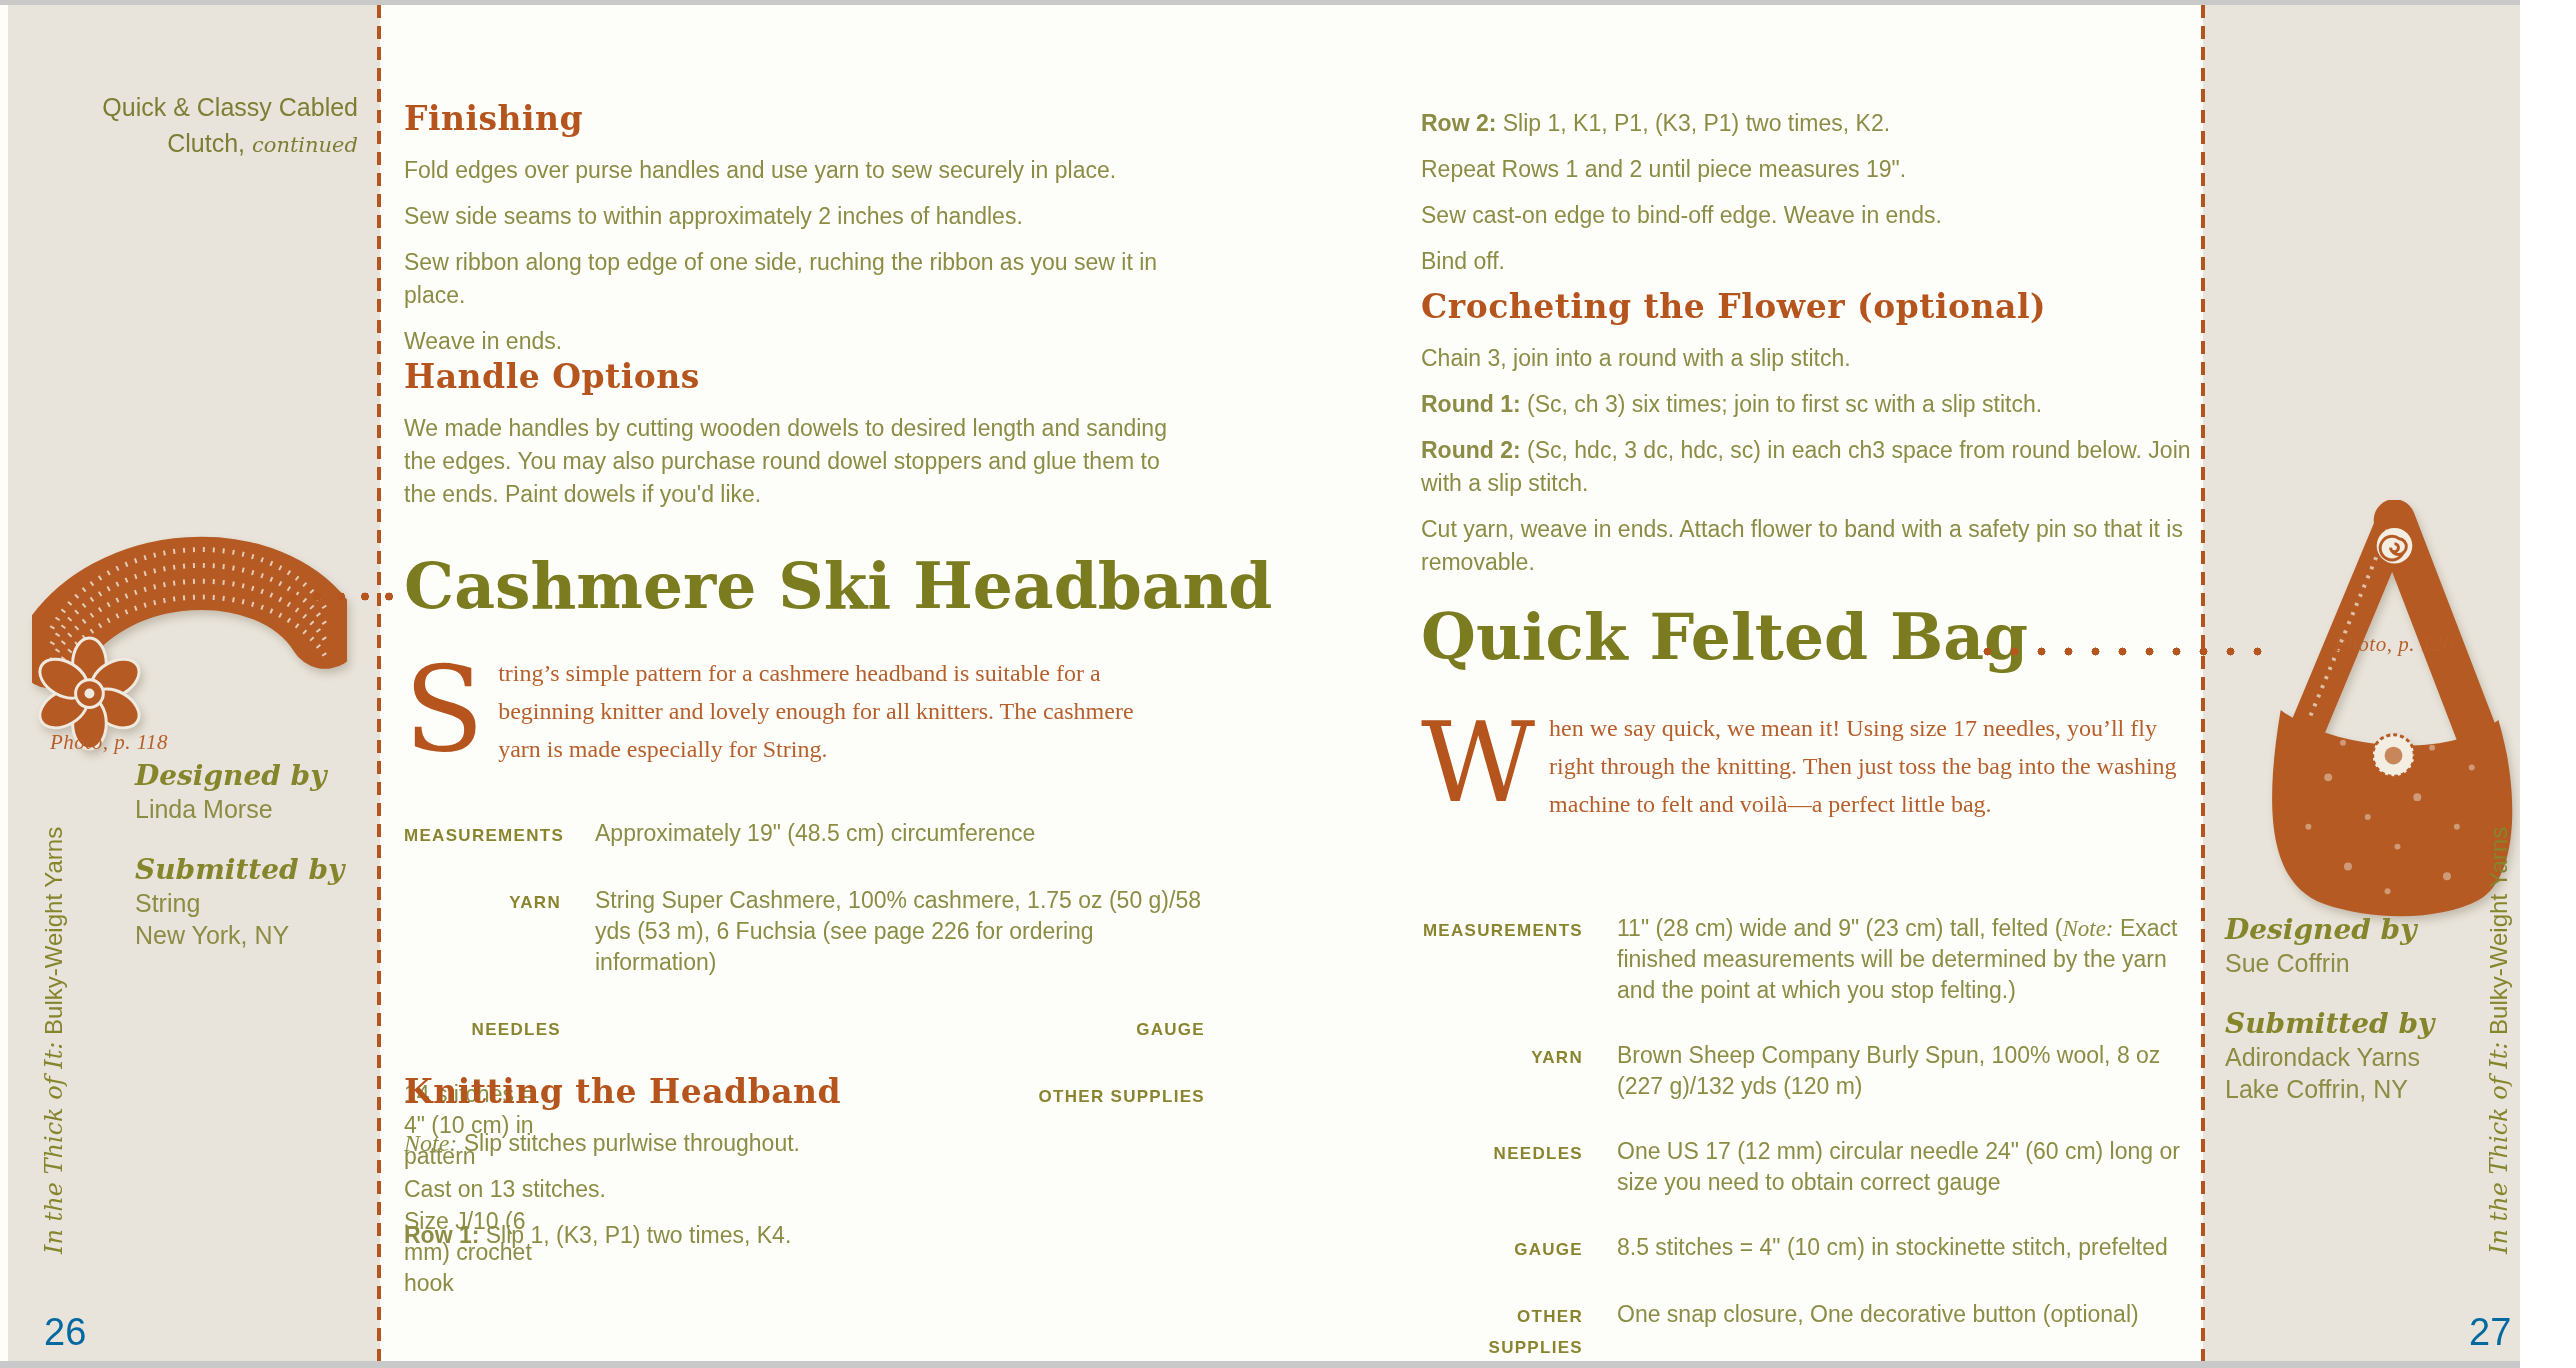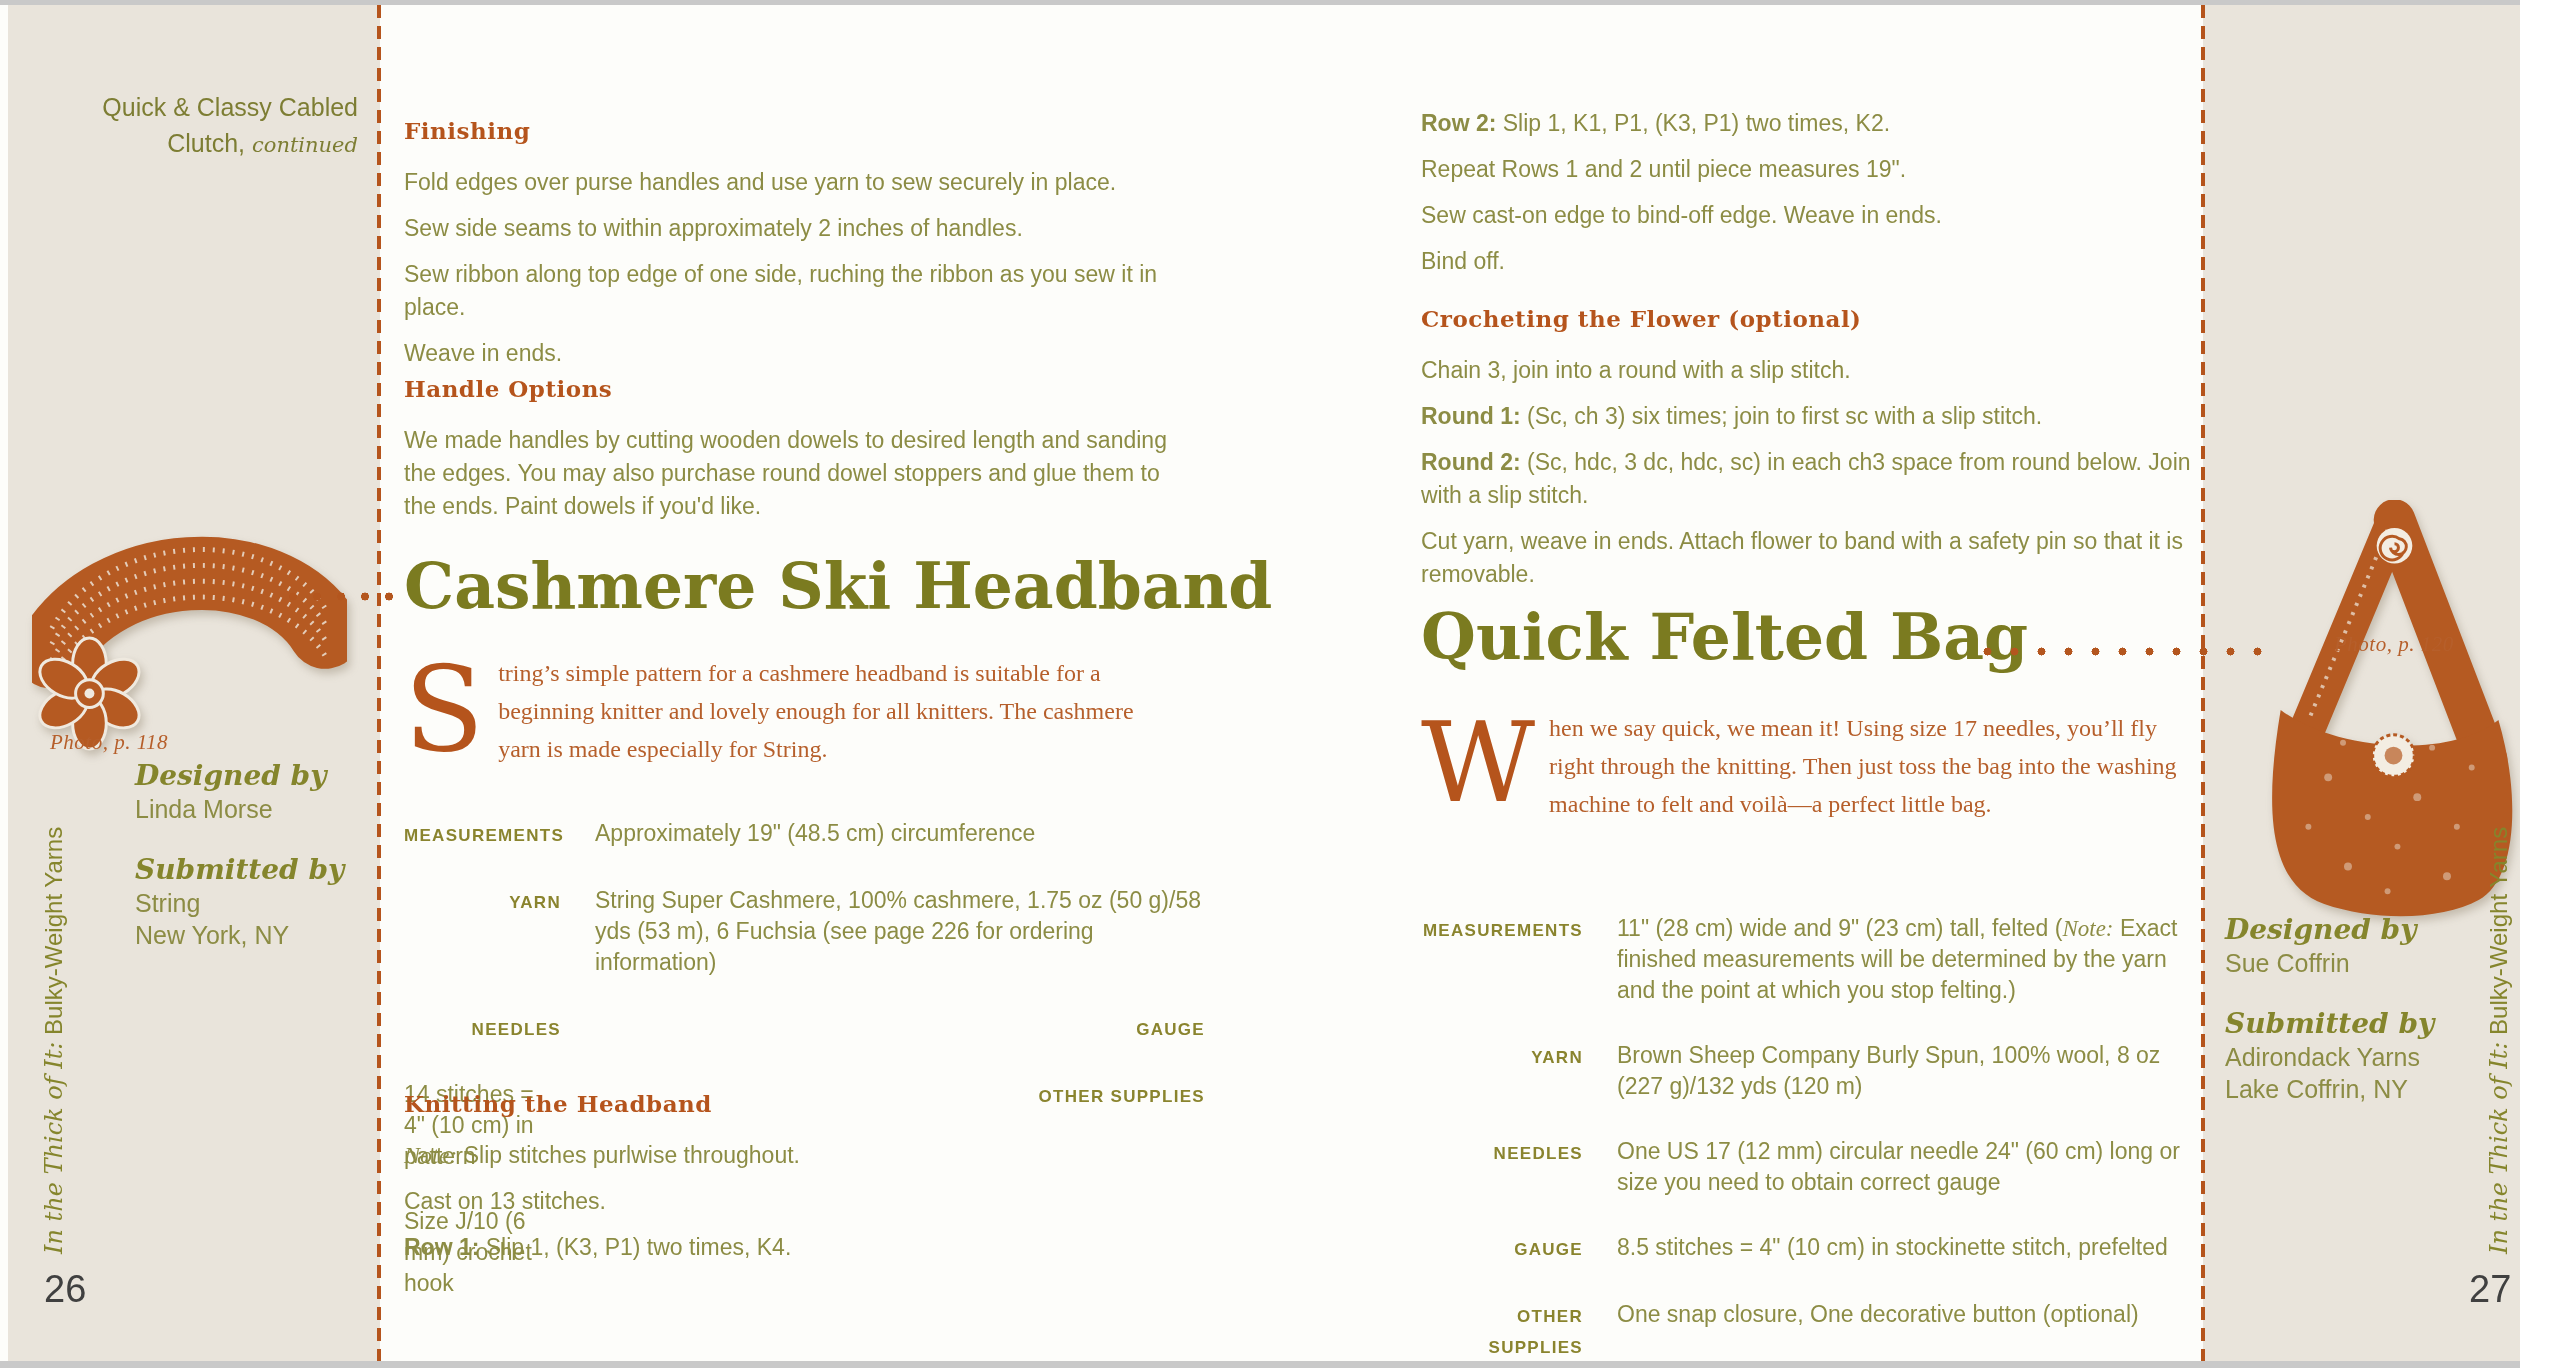--- a/index.html
+++ b/index.html
@@ -24,21 +24,21 @@
     background-image:repeating-linear-gradient(180deg,var(--rust) 0 13px,transparent 13px 21px);}
   .rule.left{left:377px;}
   .rule.right{left:2201px;}
 
   
   .col-block{position:absolute;width:785px;}
   .body-p{font-size:23px;line-height:33px;color:var(--olive);margin:0 0 13px;}
   .body-p .lead{font-weight:bold;}
   .body-p.lead-italic .lead{font-weight:normal;font-style:italic;font-family:"Liberation Serif",serif;font-size:24px;}
   h2.section-h{font-family:"DejaVu Serif",serif;font-weight:bold;color:var(--rust);
-    font-size:23px;line-height:40px;letter-spacing:0.5px;margin:12px 0 15px;}
+    font-size:33px;line-height:40px;letter-spacing:0.5px;margin:0 0 15px;}
   h1.big-title{display:inline-block;font-family:"DejaVu Serif",serif;font-weight:bold;
     color:var(--olive-dark);font-size:63px;line-height:1;letter-spacing:0;}
   .title-row{position:absolute;}
   .dots{position:absolute;background-image:radial-gradient(circle closest-side,#b4561e 72%,transparent 74%);}
   .dots-left{left:-123px;top:36px;width:117px;height:11px;background-size:24px 11px;}
   .dots-right{left:553px;top:40px;width:297px;height:11px;background-size:27px 11px;}
 
   .intro{position:absolute;width:777px;font-family:"Liberation Serif",serif;
     font-size:24px;line-height:38px;color:var(--rust-soft);}
   .dropcap{float:left;font-family:"DejaVu Serif",serif;color:var(--rust);
@@ -60,21 +60,21 @@
   .photo-caption{position:absolute;font-family:"Liberation Serif",serif;font-style:italic;
     font-size:21px;color:var(--rust-soft);letter-spacing:0.5px;}
   .credits{position:absolute;width:238px;}
   .credits .script-h{font-family:"DejaVu Serif",serif;font-style:italic;font-weight:bold;
     color:#85852c;font-size:28px;line-height:34px;}
   .credits .name{font-size:25px;line-height:32px;color:var(--olive);}
   .credits .gap{height:28px;}
   .vertical-tab{position:absolute;height:317px;writing-mode:vertical-rl;transform:rotate(180deg);
     color:#85852c;font-size:24px;white-space:nowrap;}
   .vertical-tab .script{font-family:"DejaVu Serif",serif;font-style:italic;font-size:24px;}
-  .page-num{position:absolute;font-size:38px;color:#404040;}
+  .page-num{position:absolute;font-size:38px;color:#0369a1;margin-top:43px;}
 
   .illus{position:absolute;filter:drop-shadow(3px 5px 4px rgba(125,112,90,.35));}
 </style>
 </head>
 <body>
 
 <div class="canvas">
 
   <div class="margin-panel left"></div>
   <div class="margin-panel right"></div>

